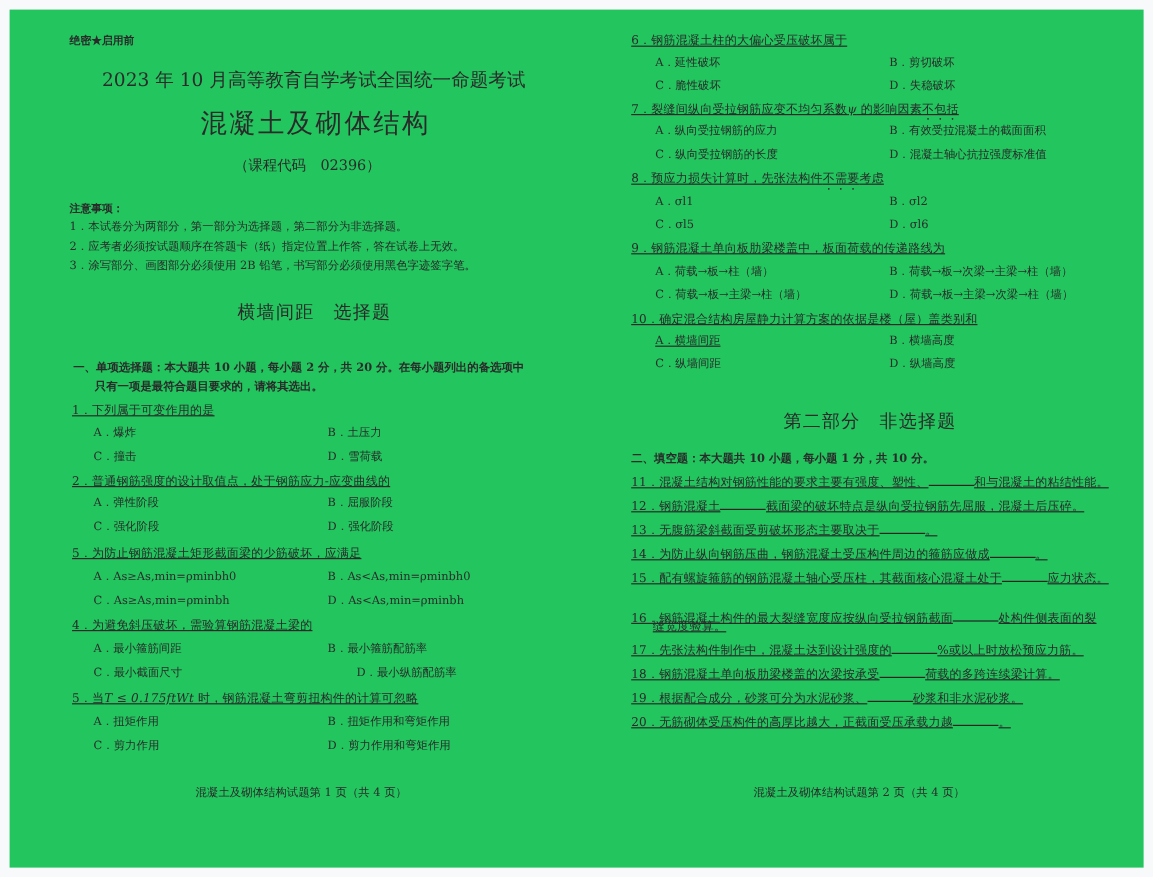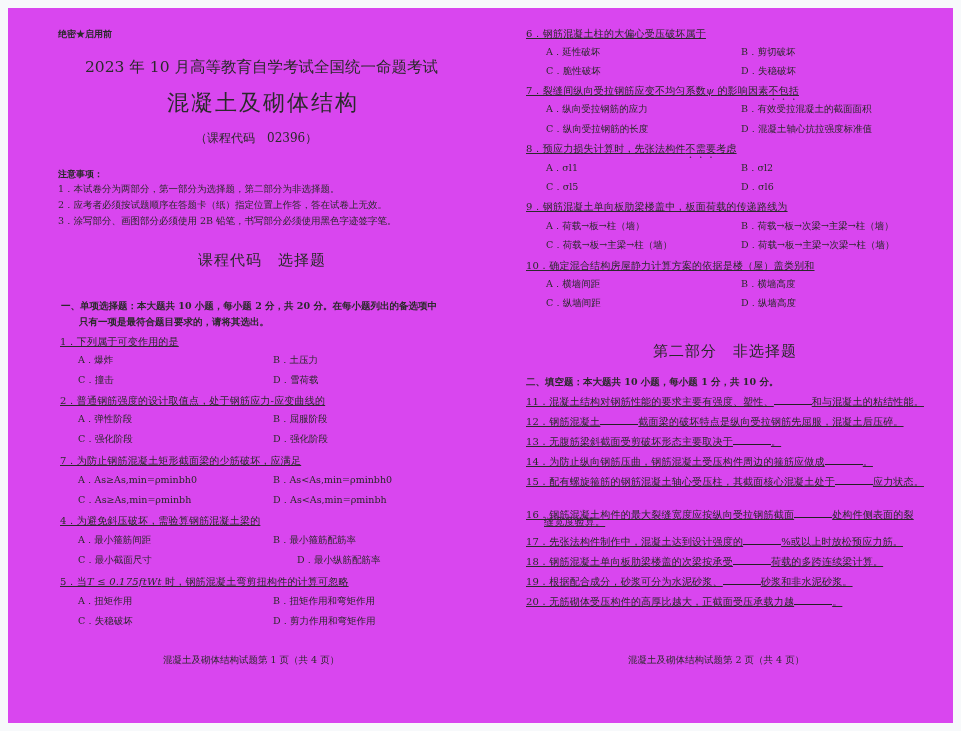--- a/index.html
+++ b/index.html
@@ -5,21 +5,21 @@
   html, body { margin:0; padding:0; }
   body {
     width:961px; height:731px; overflow:hidden;
     background:#f7f9fb;
     font-family:"DejaVu Serif","Liberation Serif",serif;
     color:#2a2a2a;
     position:relative;
   }
   .sheet {
     position:absolute; left:8px; top:8px; width:945px; height:715px;
-    background:#d946ef;
+    background:#22c55e;
   }
   .page { position:absolute; top:0; }
   .page.left { left:47px; width:420px; }
   .page.right { left:510px; width:415px; }
   .abs { position:absolute; white-space:nowrap; }
   .small { font-size:9.5px; }
   .q { font-size:10px; letter-spacing:0.2px;text-decoration:underline; }
   .opt { font-size:9.5px; }
   .secret { font-size:9px; font-weight:bold; }
   .exam-title { font-size:15.5px; }
@@ -42,21 +42,21 @@
     <div class="abs secret" style="left:3px;top:20px;">绝密★启用前</div>
     <div class="abs exam-title" style="left:30px;top:49px;">2023 年 10 月高等教育自学考试全国统一命题考试</div>
     <div class="abs subject" style="left:112px;top:80px;">混凝土及砌体结构</div>
     <div class="abs code" style="left:140px;top:122px;">（课程代码　02396）</div>
 
     <div class="abs notice-h" style="left:3px;top:160px;">注意事项：</div>
     <div class="abs small" style="left:3px;top:175px;">1．本试卷分为两部分，第一部分为选择题，第二部分为非选择题。</div>
     <div class="abs small" style="left:3px;top:191px;">2．应考者必须按试题顺序在答题卡（纸）指定位置上作答，答在试卷上无效。</div>
     <div class="abs small" style="left:3px;top:207px;">3．涂写部分、画图部分必须使用 2B 铅笔，书写部分必须使用黑色字迹签字笔。</div>
 
-    <div class="abs part-title" style="left:143px;top:243px;">课程代码　选择题</div>
+    <div class="abs part-title" style="left:143px;top:243px;">横墙间距　选择题</div>
 
     <div class="abs sec-h" style="left:6px;top:292px;">一、单项选择题：本大题共 10 小题，每小题 2 分，共 20 分。在每小题列出的备选项中</div>
     <div class="abs sec-h" style="left:24px;top:308px;">只有一项是最符合题目要求的，请将其选出。</div>
 
     <div>
       <div class="abs q" style="left:5px;top:327px;text-align:right;">1．下列属于可变作用的是</div>
       <div class="abs opt" style="left:23px;top:346px;">A．爆炸</div>
       <div class="abs opt" style="left:218px;top:346px;">B．土压力</div>
       <div class="abs opt" style="left:23px;top:366px;">C．撞击</div>
       <div class="abs opt" style="left:218px;top:366px;">D．雪荷载</div>
@@ -64,42 +64,42 @@
 
     <div>
       <div class="abs q" style="left:5px;top:386px;">2．普通钢筋强度的设计取值点，处于钢筋应力-应变曲线的</div>
       <div class="abs opt" style="left:23px;top:405px;">A．弹性阶段</div>
       <div class="abs opt" style="left:218px;top:405px;">B．屈服阶段</div>
       <div class="abs opt" style="left:23px;top:425px;">C．强化阶段</div>
       <div class="abs opt" style="left:218px;top:425px;">D．强化阶段</div>
     </div>
 
     <div>
-      <div class="abs q" style="left:5px;top:446px;">7．为防止钢筋混凝土矩形截面梁的少筋破坏，应满足</div>
+      <div class="abs q" style="left:5px;top:446px;">5．为防止钢筋混凝土矩形截面梁的少筋破坏，应满足</div>
       <div class="abs opt" style="left:23px;top:466px;">A．As≥As,min=ρminbh0</div>
       <div class="abs opt" style="left:218px;top:466px;">B．As&lt;As,min=ρminbh0</div>
       <div class="abs opt" style="left:23px;top:486px;">C．As≥As,min=ρminbh</div>
       <div class="abs opt" style="left:218px;top:486px;">D．As&lt;As,min=ρminbh</div>
     </div>
 
     <div>
       <div class="abs q" style="left:5px;top:506px;">4．为避免斜压破坏，需验算钢筋混凝土梁的</div>
       <div class="abs opt" style="left:23px;top:526px;">A．最小箍筋间距</div>
       <div class="abs opt" style="left:218px;top:526px;">B．最小箍筋配筋率</div>
       <div class="abs opt" style="left:23px;top:546px;">C．最小截面尺寸</div>
       <div class="abs opt" style="left:218px;top:546px;margin-left:24px;">D．最小纵筋配筋率</div>
     </div>
 
     <div>
       <div class="abs q" style="left:5px;top:567px;">
         <span>5．当</span><i>T ≤ 0.175ftWt</i><span> 时，钢筋混凝土弯剪扭构件的计算可忽略</span>
       </div>
       <div class="abs opt" style="left:23px;top:587px;text-align:center;">A．扭矩作用</div>
       <div class="abs opt" style="left:218px;top:587px;">B．扭矩作用和弯矩作用</div>
-      <div class="abs opt" style="left:23px;top:607px;">C．失稳破坏</div>
+      <div class="abs opt" style="left:23px;top:607px;">C．剪力作用</div>
       <div class="abs opt" style="left:218px;top:607px;">D．剪力作用和弯矩作用</div>
     </div>
 
     <div class="abs footer" style="left:108px;top:630px;">混凝土及砌体结构试题第 1 页（共 4 页）</div>
   </div>
 
   <div class="page right">
 
     <div>
       <div class="abs q" style="left:8px;top:19px;">6．钢筋混凝土柱的大偏心受压破坏属于</div>
@@ -132,21 +132,21 @@
     <div>
       <div class="abs q" style="left:8px;top:192px;">9．钢筋混凝土单向板肋梁楼盖中，板面荷载的传递路线为</div>
       <div class="abs opt" style="left:28px;top:212px;">A．荷载→板→柱（墙）</div>
       <div class="abs opt" style="left:223px;top:212px;">B．荷载→板→次梁→主梁→柱（墙）</div>
       <div class="abs opt" style="left:28px;top:231px;">C．荷载→板→主梁→柱（墙）</div>
       <div class="abs opt" style="left:223px;top:231px;">D．荷载→板→主梁→次梁→柱（墙）</div>
     </div>
 
     <div>
       <div class="abs q" style="left:8px;top:251px;">10．确定混合结构房屋静力计算方案的依据是楼（屋）盖类别和</div>
-      <div class="abs opt" style="left:28px;top:270px;">A．横墙间距</div>
+      <div class="abs opt" style="left:28px;top:270px;text-decoration:underline;">A．横墙间距</div>
       <div class="abs opt" style="left:223px;top:270px;">B．横墙高度</div>
       <div class="abs opt" style="left:28px;top:289px;">C．纵墙间距</div>
       <div class="abs opt" style="left:223px;top:289px;">D．纵墙高度</div>
     </div>
 
     <div class="abs part-title" style="left:135px;top:334px;">第二部分　非选择题</div>
     <div class="abs sec-h" style="left:8px;top:368px;">二、填空题：本大题共 10 小题，每小题 1 分，共 10 分。</div>
 
     <div class="abs q" style="left:8px;top:387px;"><span>11．混凝土结构对钢筋性能的要求主要有强度、塑性、</span><span class="blank"></span><span>和与混凝土的粘结性能。</span></div>
     <div class="abs q" style="left:8px;top:407px;"><span>12．钢筋混凝土</span><span class="blank"></span><span>截面梁的破坏特点是纵向受拉钢筋先屈服，混凝土后压碎。</span></div>

